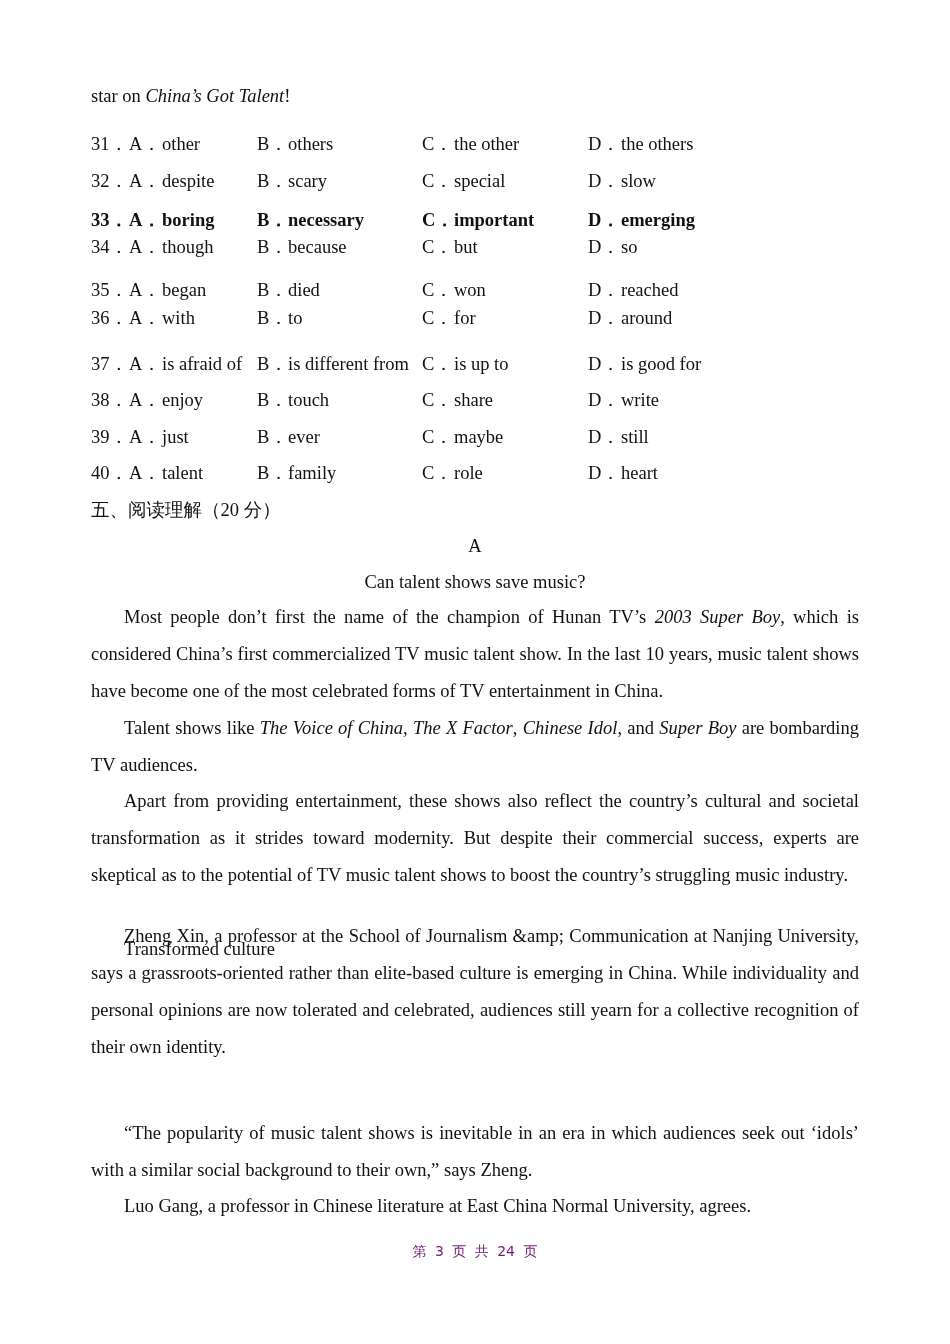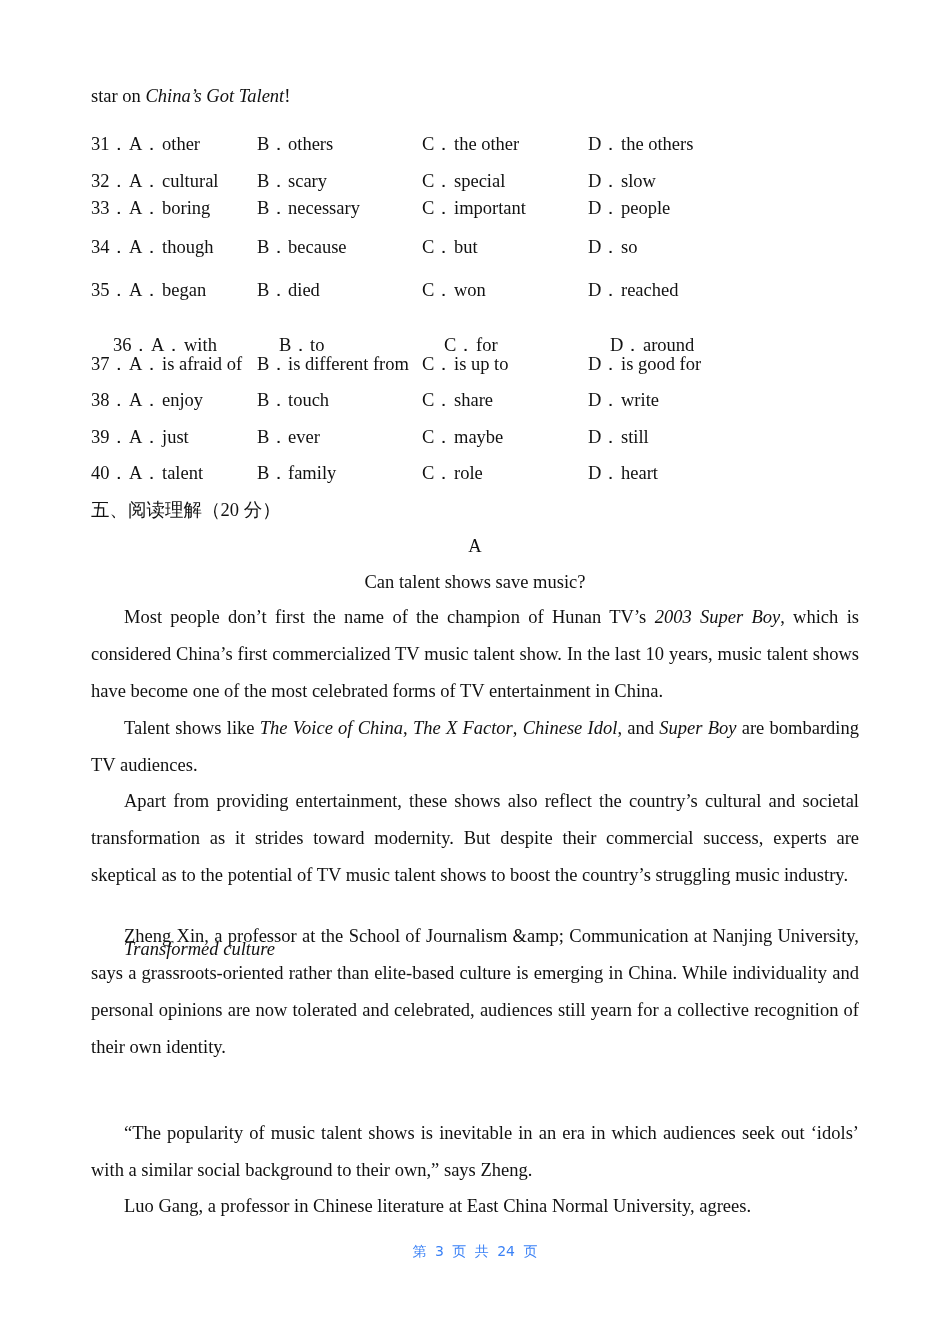--- a/index.html
+++ b/index.html
@@ -13,21 +13,21 @@
   .a-l { left: 38px; } .a-t { left: 71px; }
   .b-l { left: 166px; } .b-t { left: 197px; }
   .c-l { left: 331px; } .c-t { left: 363px; }
   .d-l { left: 497px; } .d-t { left: 530px; }
   .center { position: absolute; left: 0; width: 768px; text-align: center; line-height: 24px; }
   .bold { font-weight: normal; }
   .para { position: absolute; left: 0; width: 768px; line-height: 37px; text-align: justify;
           text-indent: 33px; }
   i { font-style: italic; }
   .footer { position: absolute; top: 1243px; left: 0; width: 950px; text-align: center;
-            font-family: "DejaVu Sans", sans-serif; font-size: 14px; color: #3b82f6; word-spacing: 4px; }
+            font-family: "DejaVu Sans", sans-serif; font-size: 14px; color: #701a75; word-spacing: 4px; }
 </style>
 </head>
 <body>
 
 <div class="page">
 
   <div class="line" style="top:84px;">
     <span>star on </span><i>China’s Got Talent</i><span>!</span>
   </div>
 
@@ -39,38 +39,38 @@
         <span class="b-l">B．</span>
         <span class="b-t">others</span>
         <span class="c-l">C．</span>
         <span class="c-t">the other</span>
         <span class="d-l">D．</span>
         <span class="d-t">the others</span>
       </div>
       <div class="row" style="top: 168.6px;">
         <span class="num">32．</span>
         <span class="a-l">A．</span>
-        <span class="a-t">cultural</span>
+        <span class="a-t">despite</span>
         <span class="b-l">B．</span>
         <span class="b-t">scary</span>
         <span class="c-l">C．</span>
         <span class="c-t">special</span>
         <span class="d-l">D．</span>
         <span class="d-t">slow</span>
       </div>
-      <div class="row" style="top: 196px;">
+      <div class="row" style="top: 208px; font-weight: bold;">
         <span class="num">33．</span>
         <span class="a-l">A．</span>
         <span class="a-t">boring</span>
         <span class="b-l">B．</span>
         <span class="b-t">necessary</span>
         <span class="c-l">C．</span>
         <span class="c-t">important</span>
         <span class="d-l">D．</span>
-        <span class="d-t">people</span>
+        <span class="d-t">emerging</span>
       </div>
       <div class="row" style="top: 235px;">
         <span class="num">34．</span>
         <span class="a-l">A．</span>
         <span class="a-t">though</span>
         <span class="b-l">B．</span>
         <span class="b-t">because</span>
         <span class="c-l">C．</span>
         <span class="c-t">but</span>
         <span class="d-l">D．</span>
@@ -80,21 +80,21 @@
         <span class="num">35．</span>
         <span class="a-l">A．</span>
         <span class="a-t">began</span>
         <span class="b-l">B．</span>
         <span class="b-t">died</span>
         <span class="c-l">C．</span>
         <span class="c-t">won</span>
         <span class="d-l">D．</span>
         <span class="d-t">reached</span>
       </div>
-      <div class="row" style="top: 333px; margin-left: 22px;">
+      <div class="row" style="top: 306px;">
         <span class="num">36．</span>
         <span class="a-l">A．</span>
         <span class="a-t">with</span>
         <span class="b-l">B．</span>
         <span class="b-t">to</span>
         <span class="c-l">C．</span>
         <span class="c-t">for</span>
         <span class="d-l">D．</span>
         <span class="d-t">around</span>
       </div>
@@ -148,21 +148,21 @@
 
   <div class="center" style="top:534px;">A</div>
   <div class="center bold" style="top:570px;">Can talent shows save music?</div>
 
   <div class="para" style="top:599px;"><span>Most people don’t first the name of the champion of Hunan TV’s </span><i>2003 Super Boy</i><span>, which is considered China’s first commercialized TV music talent show. In the last 10 years, music talent shows have become one of the most celebrated forms of TV entertainment in China.</span></div>
 
   <div class="para" style="top:710px;"><span>Talent shows like </span><i>The Voice of China</i><span>, </span><i>The X Factor</i><span>, </span><i>Chinese Idol</i><span>, and </span><i>Super Boy</i><span> are bombarding TV audiences.</span></div>
 
   <div class="para" style="top:783px;">Apart from providing entertainment, these shows also reflect the country’s cultural and societal transformation as it strides toward modernity. But despite their commercial success, experts are skeptical as to the potential of TV music talent shows to boost the country’s struggling music industry.</div>
 
-  <div class="para" style="top:931px;font-style:italic;">Transformed culture</div>
+  <div class="para" style="top:931px;">Transformed culture</div>
 
   <div class="para" style="top:918px;">Zheng Xin, a professor at the School of Journalism &amp;amp; Communication at Nanjing University, says a grassroots-oriented rather than elite-based culture is emerging in China. While individuality and personal opinions are now tolerated and celebrated, audiences still yearn for a collective recognition of their own identity.</div>
 
   <div class="para" style="top:1115px;">“The popularity of music talent shows is inevitable in an era in which audiences seek out ‘idols’ with a similar social background to their own,” says Zheng.</div>
 
   <div class="para" style="top:1188px;">Luo Gang, a professor in Chinese literature at East China Normal University, agrees.</div>
 </div>
 
 <div class="footer">第 3 页 共 24 页</div>
 

